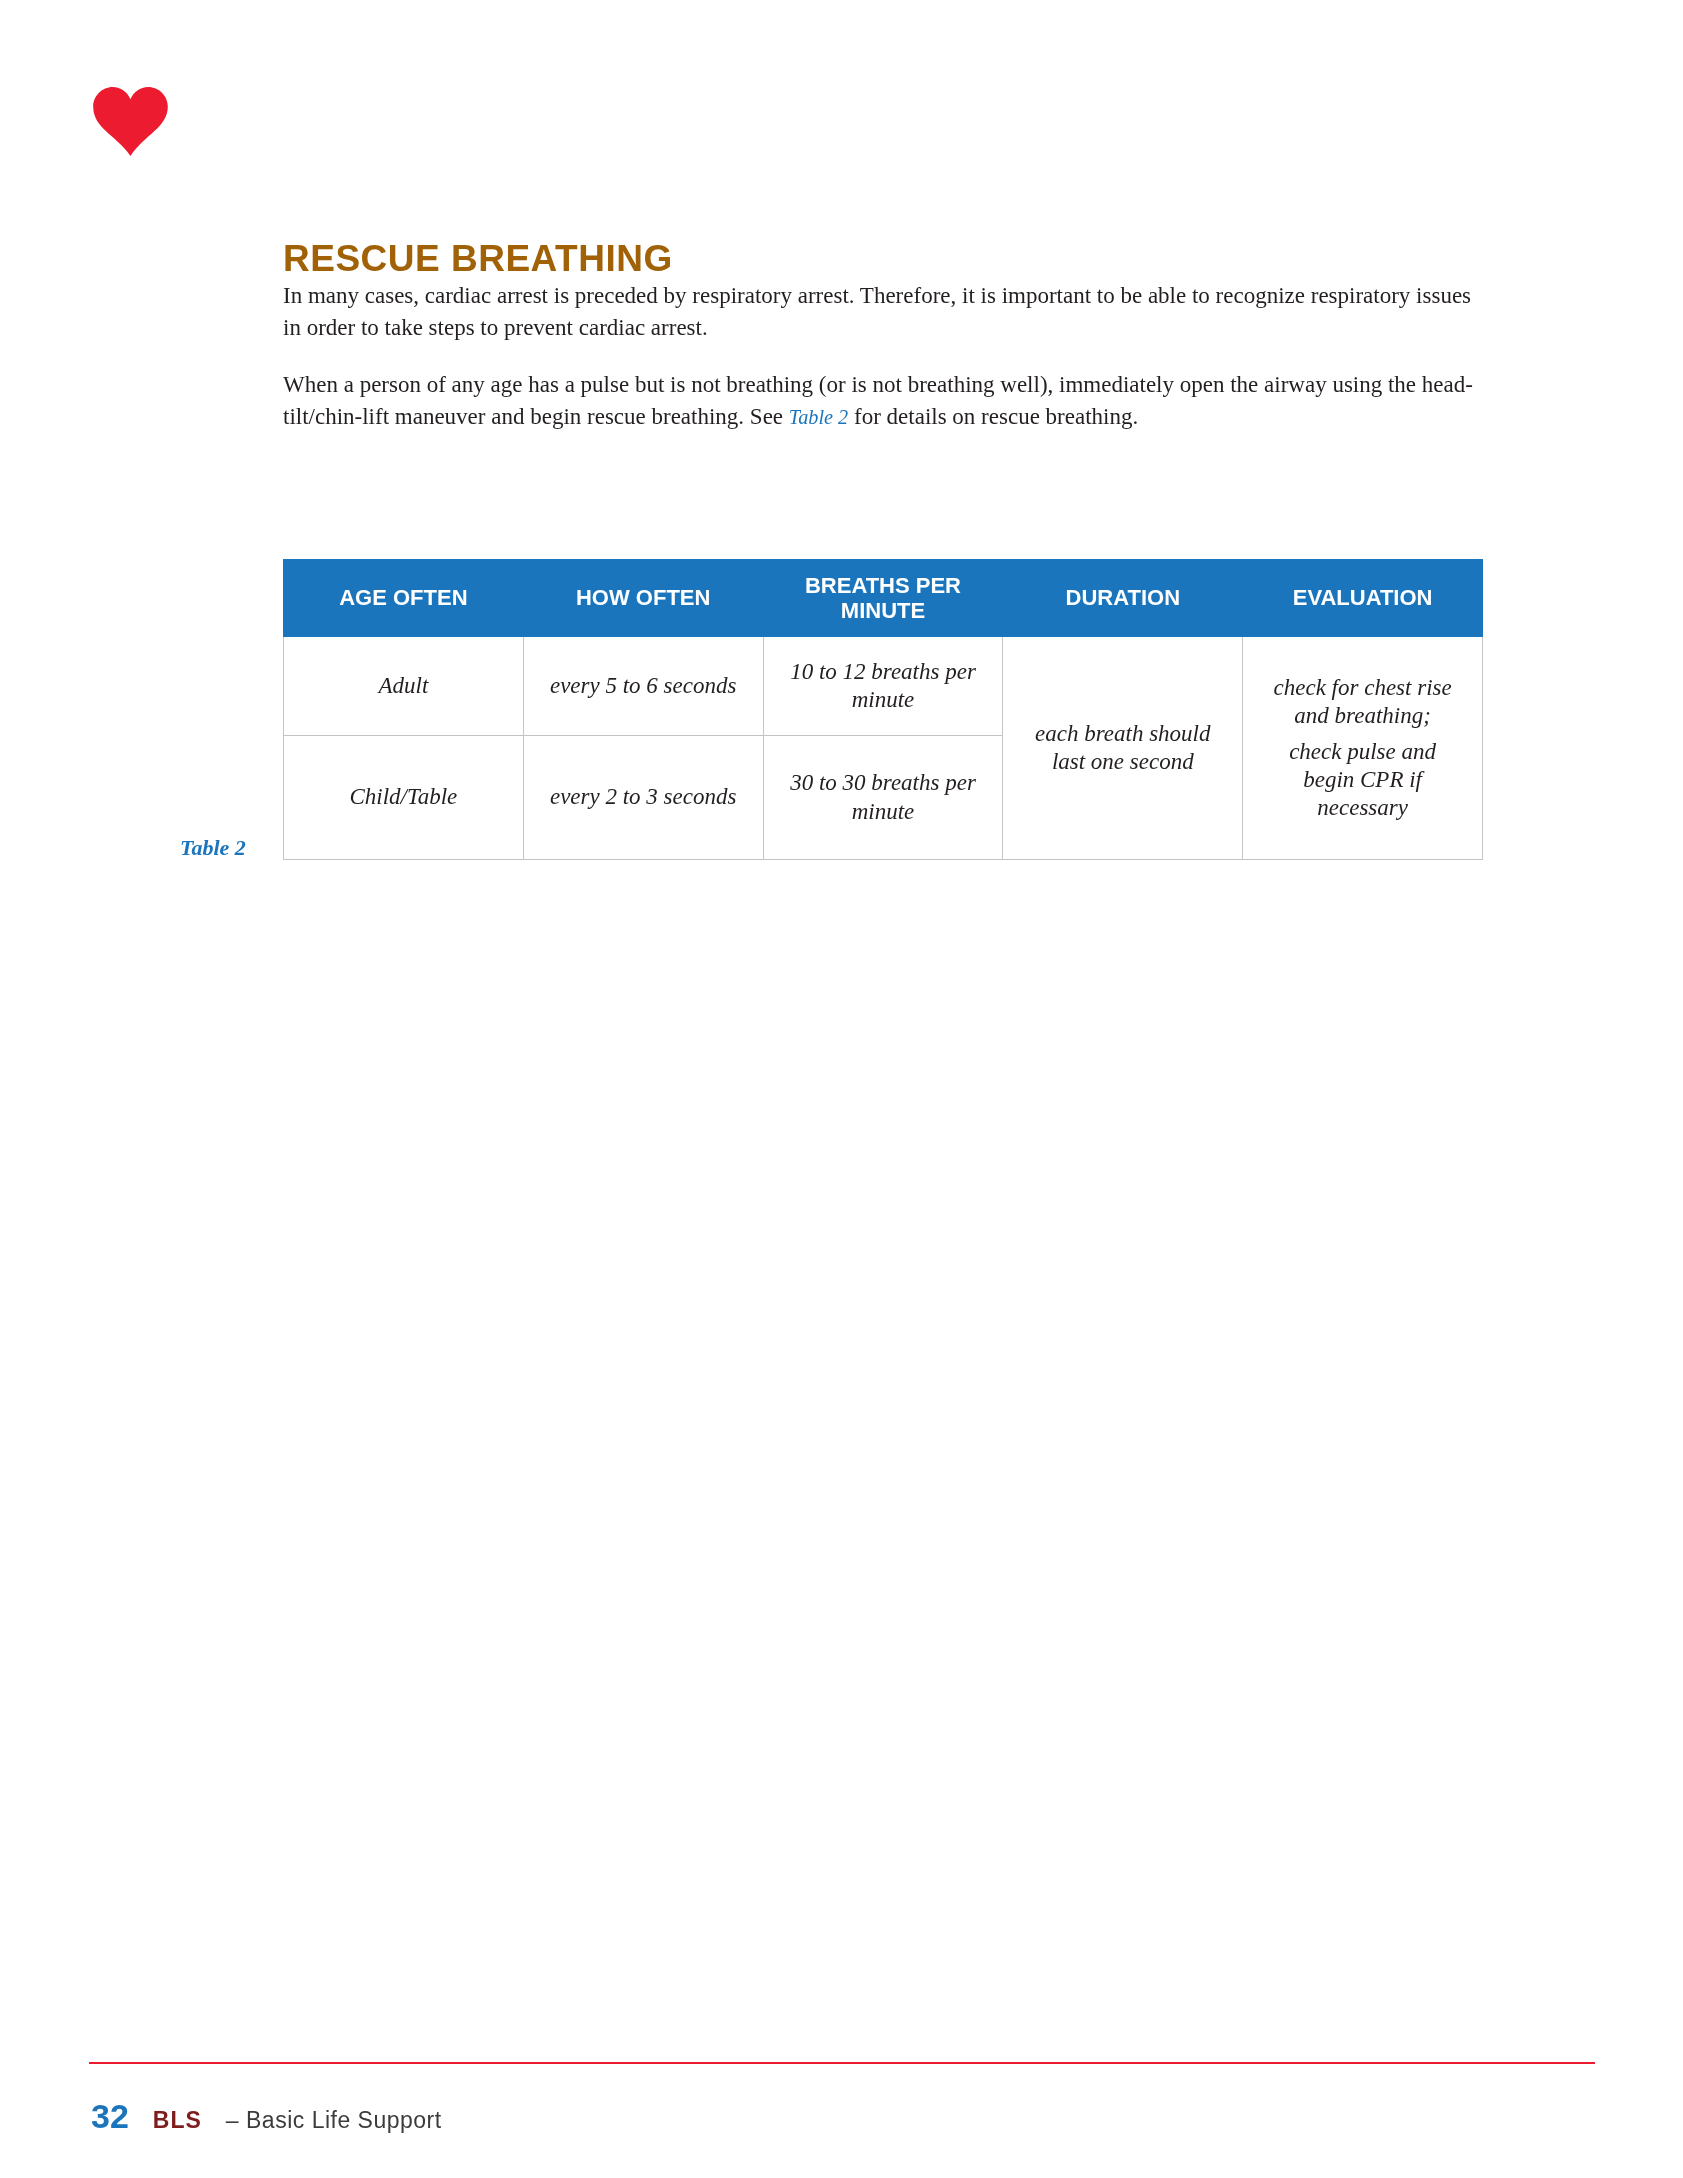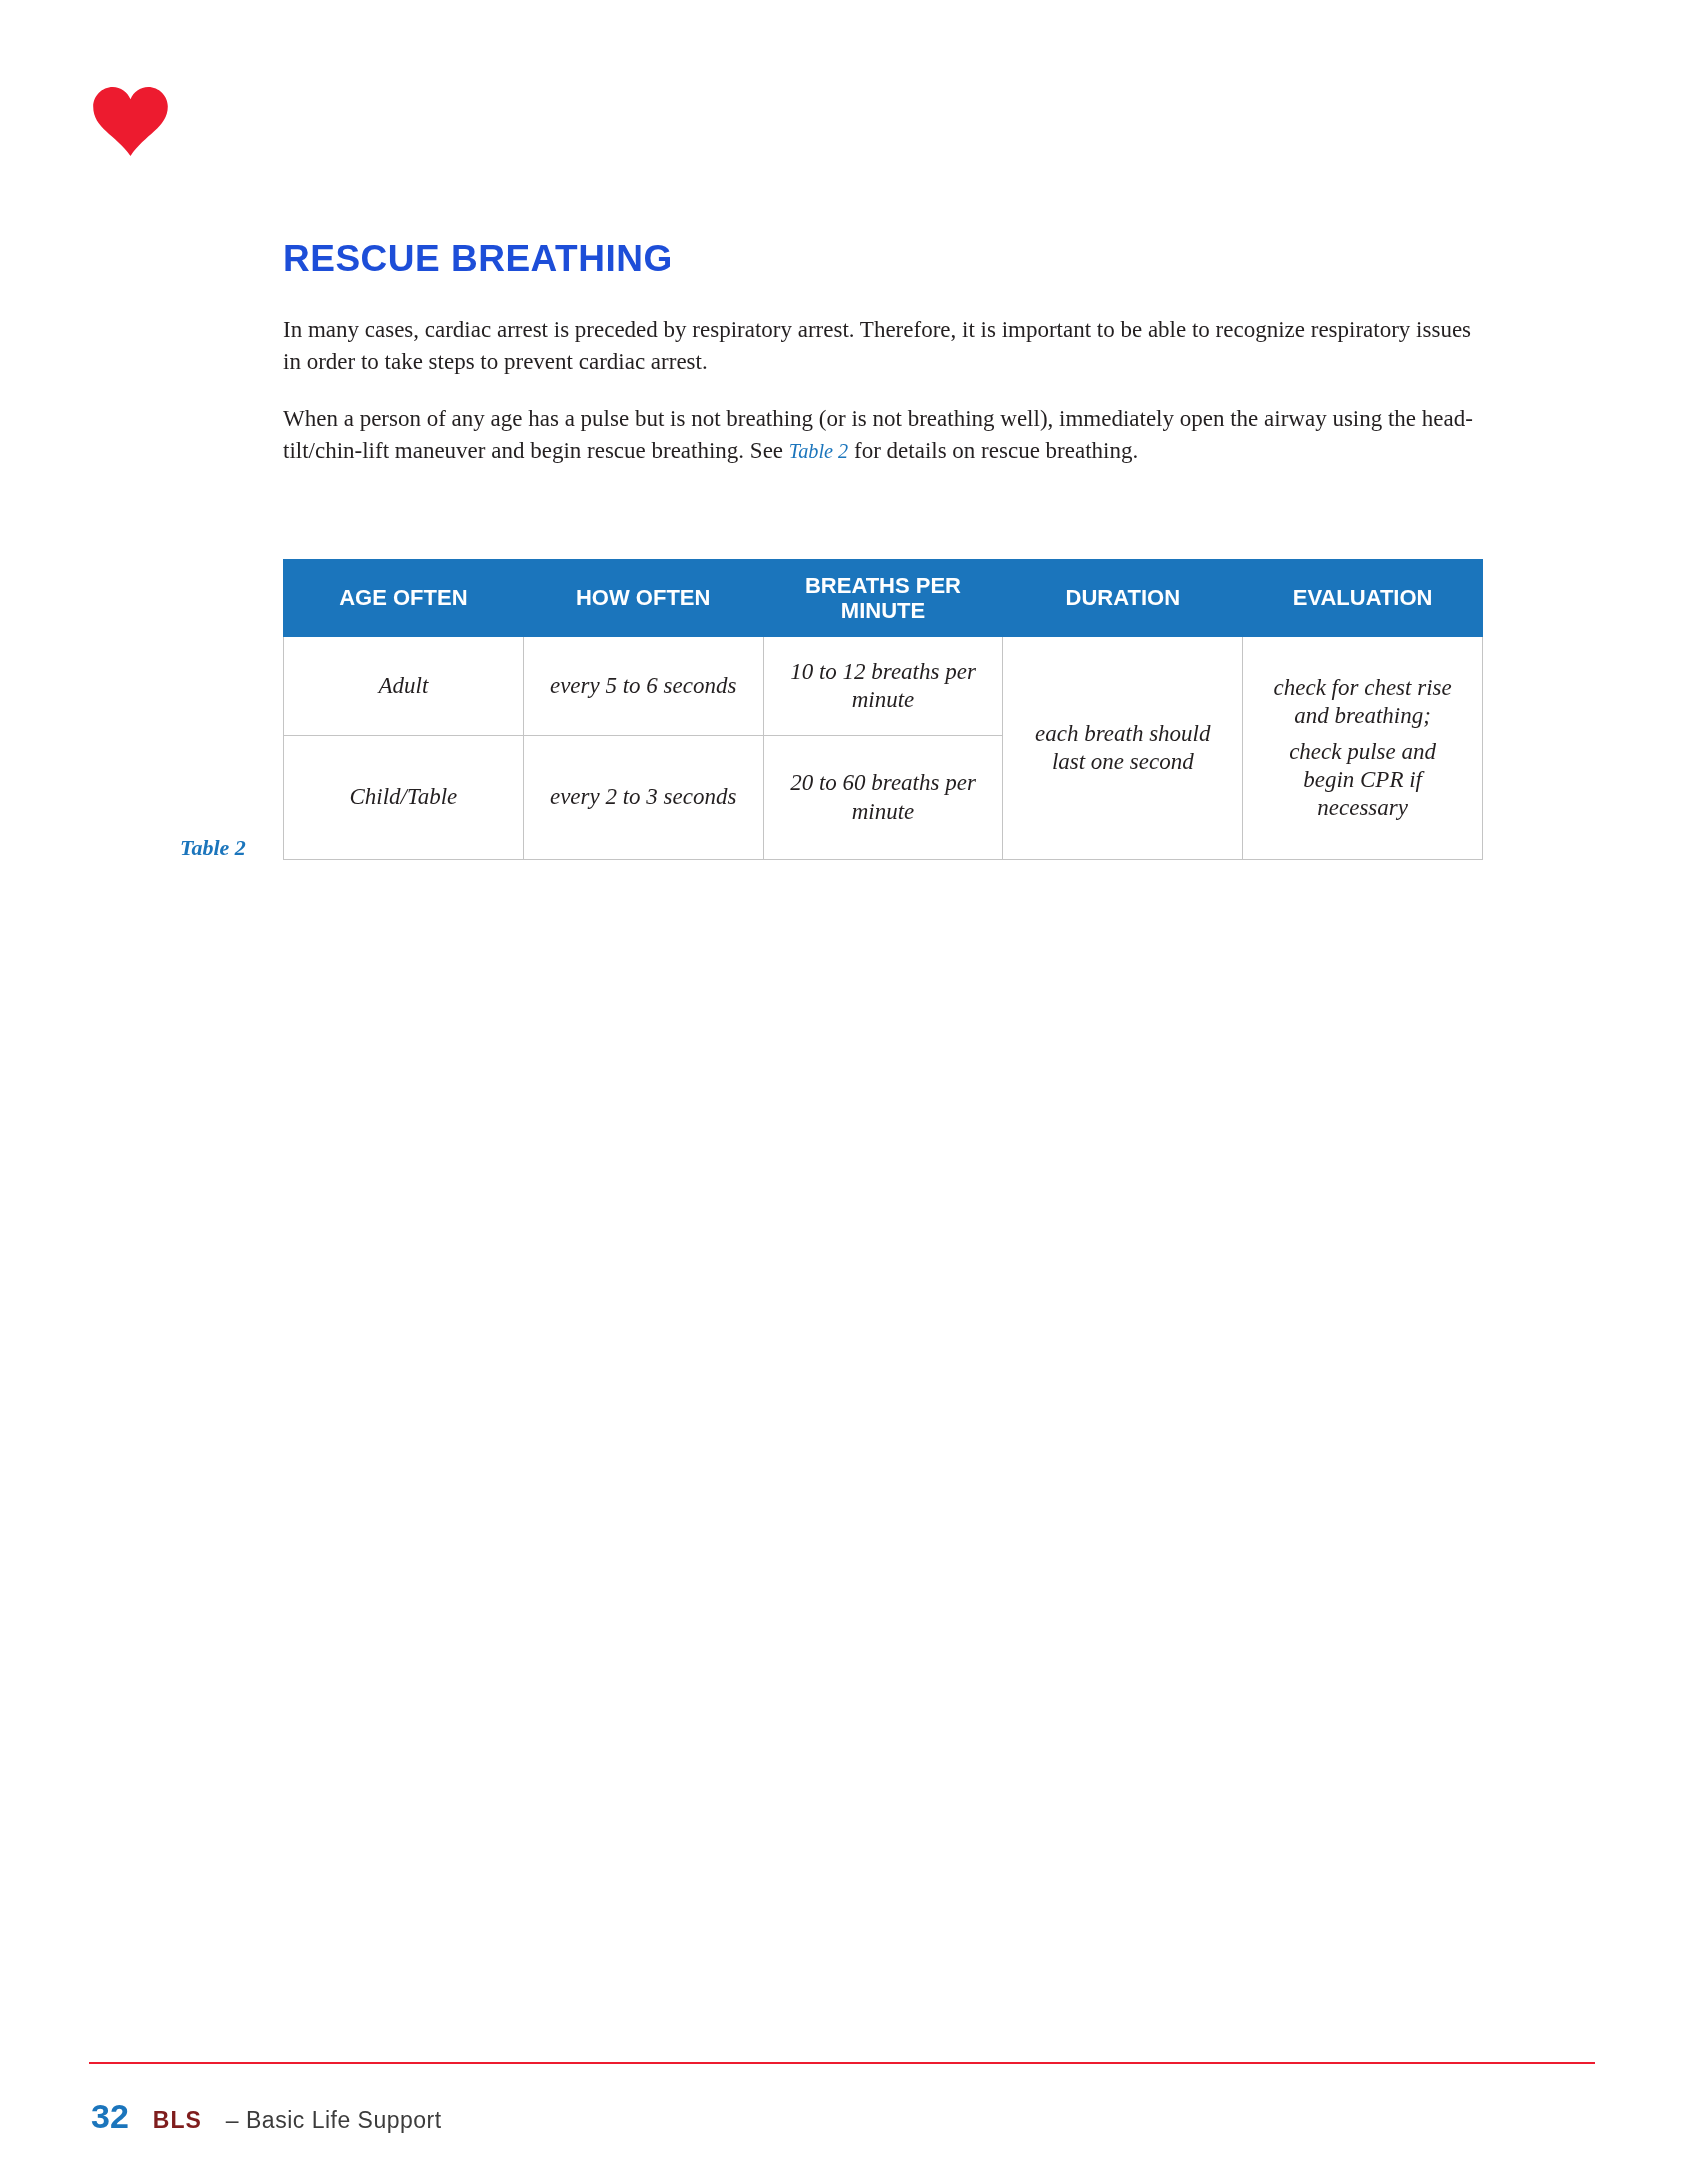--- a/index.html
+++ b/index.html
@@ -29,22 +29,21 @@
     position: absolute;
     left: 283px;
     top: 238px;
     width: 1200px;
   }
   .title {
     font-family: "Liberation Sans", sans-serif;
     font-weight: bold;
     font-size: 37px;
     letter-spacing: 0.5px;
-    color: #1d4ed8;
-    margin-bottom: 34px;
+    color: #a16207;
   }
   .body-p {
     font-size: 23px;
     line-height: 1.38;
     margin-bottom: 26px;
     color: #231f20;
   }
   .inline-table-link {
     color: #1b75bc;
     font-style: italic;
@@ -177,21 +176,21 @@
           <td>10 to 12 breaths per minute</td>
           <td rowspan="2">each breath should last one second</td>
           <td rowspan="2">
             <div class="eval-part">check for chest rise and breathing;</div>
             <div class="eval-part">check pulse and begin CPR if necessary</div>
           </td>
         </tr>
         <tr class="row-child">
           <td>Child/Table</td>
           <td>every 2 to 3 seconds</td>
-          <td>20 to 60 breaths per minute</td>
+          <td>30 to 30 breaths per minute</td>
         </tr>
       </tbody>
     </table>
   </div>
 
   <div class="table-label">Table 2</div>
 
   <div class="footer-rule"></div>
 
   <div class="footer">

